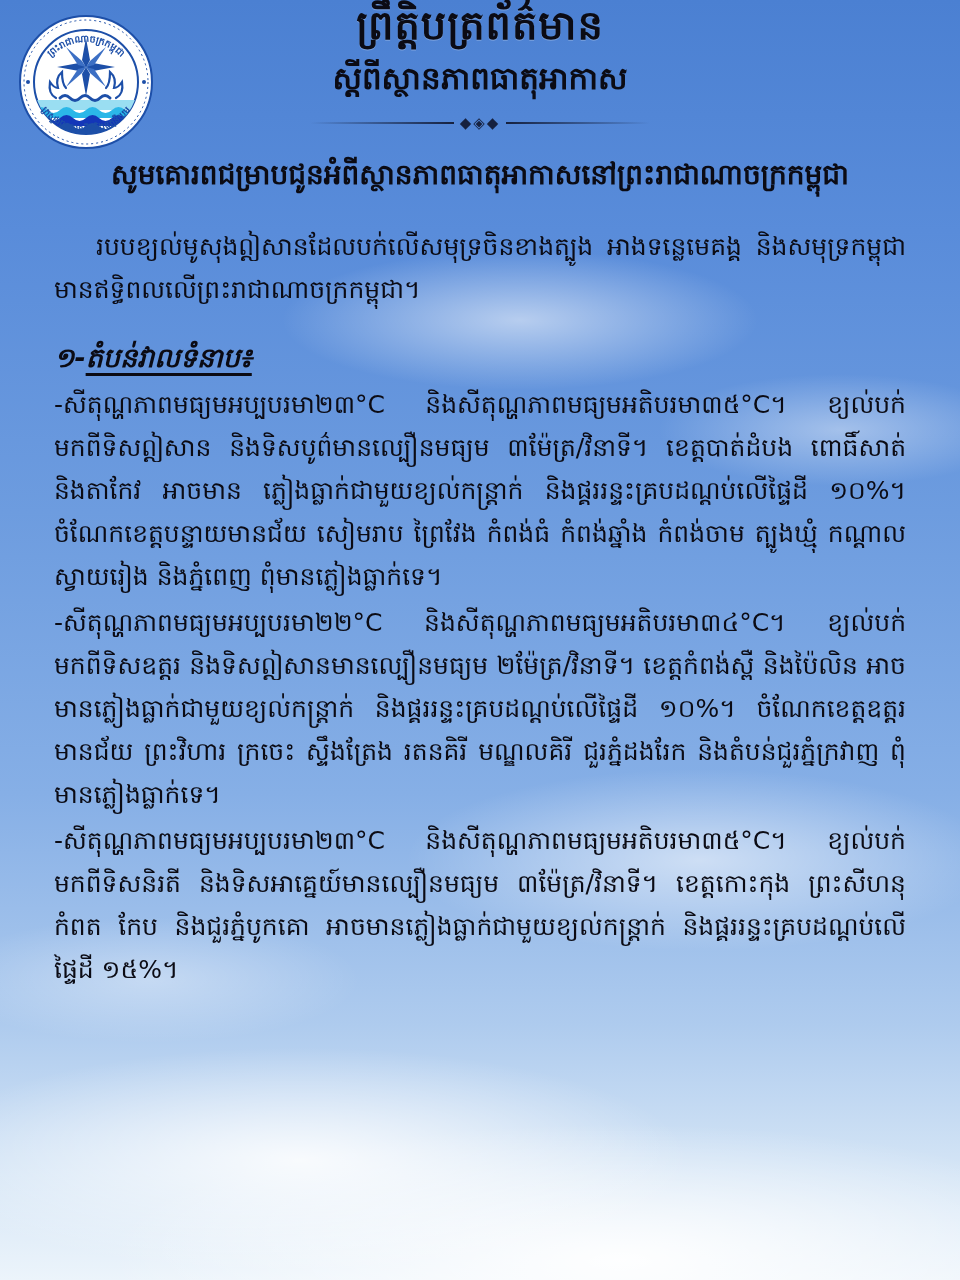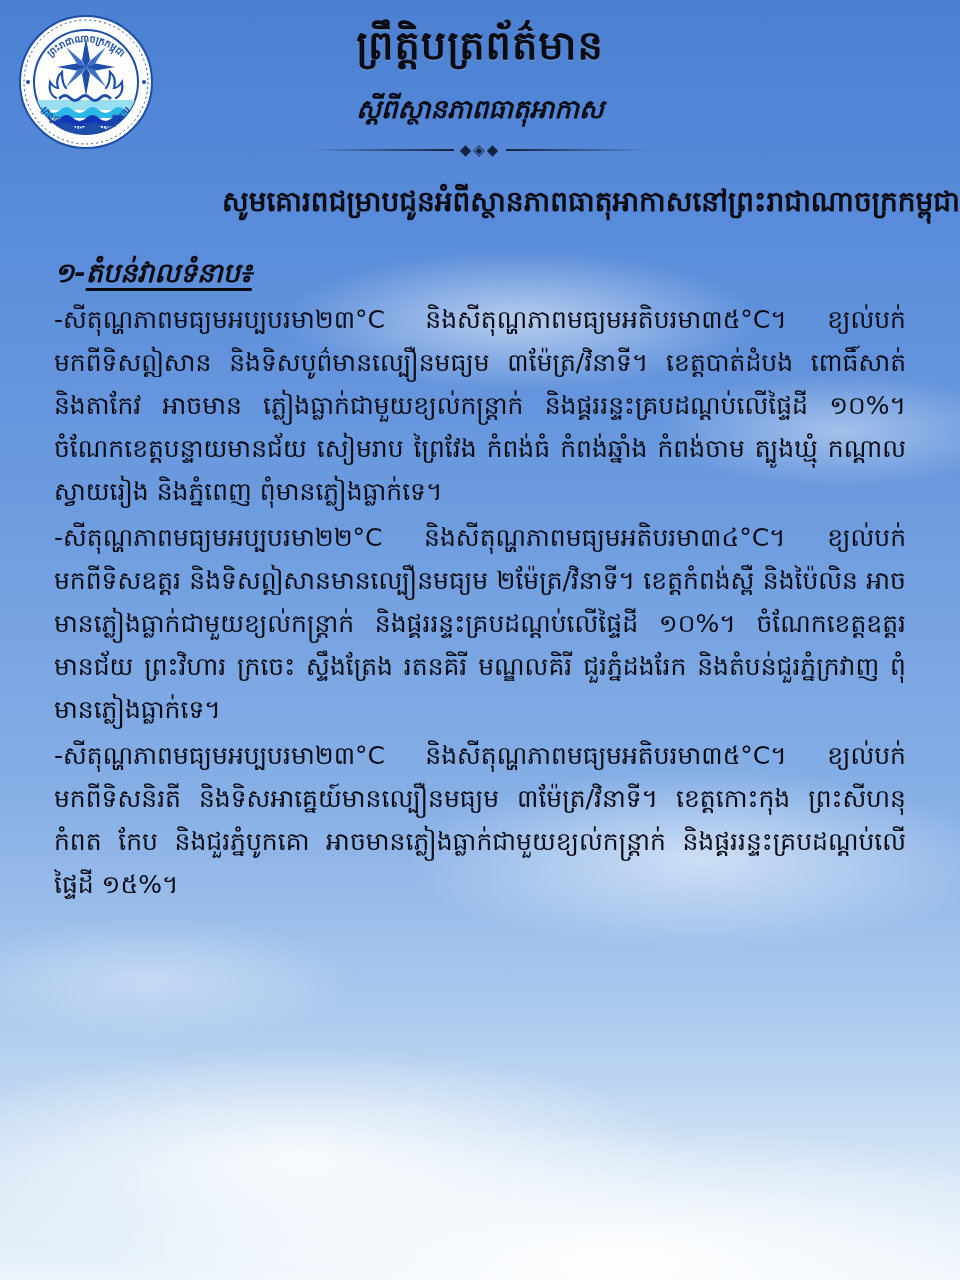--- a/index.html
+++ b/index.html
@@ -11,28 +11,28 @@
       radial-gradient(ellipse 340px 100px at 520px 320px, rgba(255,255,255,.55), rgba(255,255,255,0) 70%),
       radial-gradient(ellipse 260px 80px at 840px 430px, rgba(255,255,255,.40), rgba(255,255,255,0) 70%),
       radial-gradient(ellipse 420px 130px at 700px 860px, rgba(255,255,255,.55), rgba(255,255,255,0) 70%),
       radial-gradient(ellipse 300px 90px at 150px 980px, rgba(255,255,255,.35), rgba(255,255,255,0) 70%),
       radial-gradient(ellipse 520px 150px at 300px 1160px, rgba(255,255,255,.85), rgba(255,255,255,0) 75%),
       radial-gradient(ellipse 640px 170px at 620px 1260px, rgba(255,255,255,.95), rgba(255,255,255,0) 80%),
       linear-gradient(180deg,#4b80d2 0%,#598cda 18%,#6d9cdf 40%,#86afe6 62%,#aecbee 80%,#d6e6f6 92%,#ecf4fb 100%);
   }
   .page{position:absolute;inset:0;}
   .logo{position:absolute;left:16px;top:12px;width:140px;height:140px;}
-  .header{padding-top:20px;text-align:center;}
+  .header{text-align:center;}
   .title{font-size:40px;font-weight:bold;letter-spacing:1px;text-shadow:0 1px 0 rgba(255,255,255,.25);}
-  .subtitle{font-size:26px;font-weight:bold;margin-top:14px;font-style:italic;}
+  .subtitle{font-size:31px;font-weight:bold;}
   .divider{display:flex;align-items:center;justify-content:center;margin:10px auto 2px;width:340px;color:#16213f;}
   .divider .bar{flex:1;height:2px;background:linear-gradient(90deg,rgba(20,30,60,0),#16213f);}
   .divider .bar.right{background:linear-gradient(90deg,#16213f,rgba(20,30,60,0));}
   .divider .orn{font-size:15px;padding:0 6px;letter-spacing:2px;white-space:nowrap;}
-  .intro{margin-top:18px;font-size:28px;font-weight:600;line-height:1.75;text-align:right;}
+  .intro{margin-top:18px;font-size:28px;font-weight:600;line-height:1.75;text-align:center;}
   .content{padding:0 54px;}
   .para{font-size:25px;line-height:1.72;text-align:justify;margin-top:26px;}
   .para.indent{text-indent:42px;}
   .sec-head{font-size:27px;font-weight:bold;margin-top:30px;font-style:italic;}
   .sec-head .u{text-decoration:underline;text-underline-offset:6px;text-decoration-thickness:2.5px;}
   .sec-body{font-size:25px;line-height:1.72;text-align:justify;margin-top:3px;}
   .sec-body p{margin:0 0 2px 0;}
 </style>
 </head>
 <body>
@@ -88,20 +88,21 @@
       <span class="bar"></span>
       <span class="orn">◆◈◆</span>
       <span class="bar right"></span>
     </div>
     <div class="intro">
       <div>សូមគោរពជម្រាបជូនអំពីស្ថានភាពធាតុអាកាសនៅព្រះរាជាណាចក្រកម្ពុជា</div>
     </div>
   </div>
 
   <div class="content">
+    <div class="para indent">របបខ្យល់មូសុងឦសានដែលបក់លើសមុទ្រចិនខាងត្បូង អាងទន្លេមេគង្គ និងសមុទ្រកម្ពុជា មានឥទ្ធិពលលើព្រះរាជាណាចក្រកម្ពុជា។</div>
 
     <div class="sec-head">
       <span>១-</span><span class="u">តំបន់វាលទំនាប៖</span>
     </div>
     <div class="sec-body">
       <p>-សីតុណ្ហភាពមធ្យមអប្បបរមា២៣°C និងសីតុណ្ហភាពមធ្យមអតិបរមា៣៥°C។ ខ្យល់បក់មកពីទិសឦសាន និងទិសបូព៌មានល្បឿនមធ្យម ៣ម៉ែត្រ/វិនាទី។ ខេត្តបាត់ដំបង ពោធិ៍សាត់ និងតាកែវ អាចមាន ភ្លៀងធ្លាក់ជាមួយខ្យល់កន្ត្រាក់ និងផ្គររន្ទះគ្របដណ្តប់លើផ្ទៃដី ១០%។ ចំណែកខេត្តបន្ទាយមានជ័យ សៀមរាប ព្រៃវែង កំពង់ធំ កំពង់ឆ្នាំង កំពង់ចាម ត្បូងឃ្មុំ កណ្តាល ស្វាយរៀង និងភ្នំពេញ ពុំមានភ្លៀងធ្លាក់ទេ។</p>
     </div>
 
     <div class="sec-body">
       <p>-សីតុណ្ហភាពមធ្យមអប្បបរមា២២°C និងសីតុណ្ហភាពមធ្យមអតិបរមា៣៤°C។ ខ្យល់បក់មកពីទិសឧត្តរ និងទិសឦសានមានល្បឿនមធ្យម ២ម៉ែត្រ/វិនាទី។ ខេត្តកំពង់ស្ពឺ និងប៉ៃលិន អាចមានភ្លៀងធ្លាក់ជាមួយខ្យល់កន្ត្រាក់ និងផ្គររន្ទះគ្របដណ្តប់លើផ្ទៃដី ១០%។ ចំណែកខេត្តឧត្តរមានជ័យ ព្រះវិហារ ក្រចេះ ស្ទឹងត្រែង រតនគិរី មណ្ឌលគិរី ជួរភ្នំដងរែក និងតំបន់ជួរភ្នំក្រវាញ ពុំមានភ្លៀងធ្លាក់ទេ។</p>

